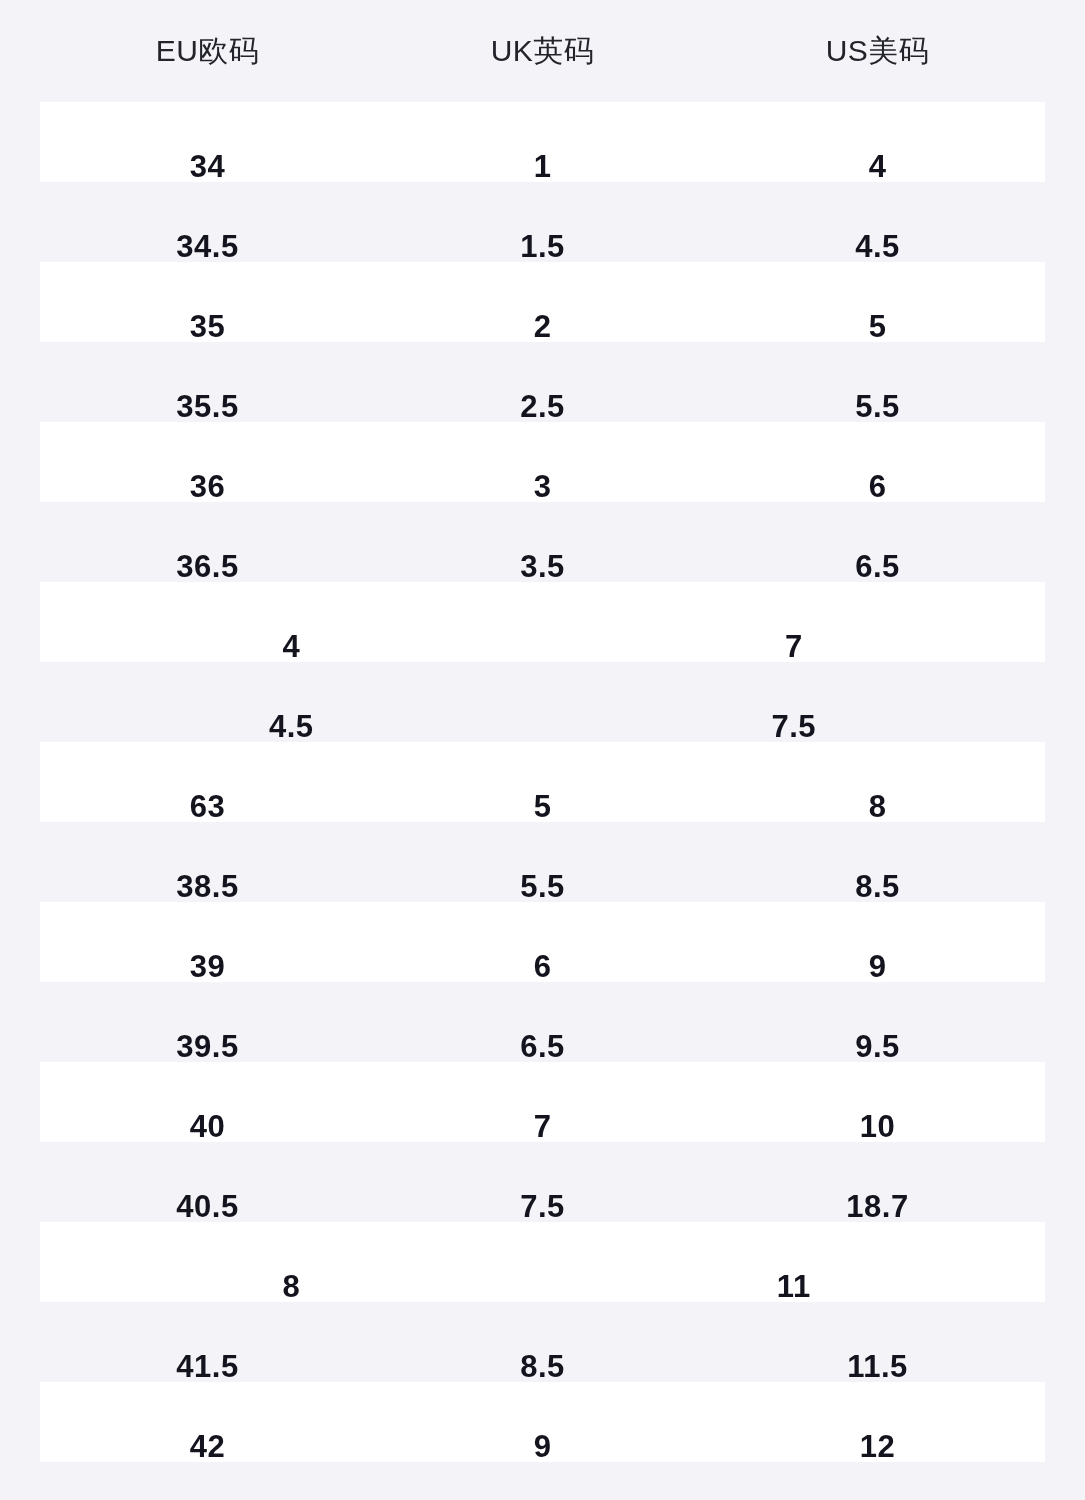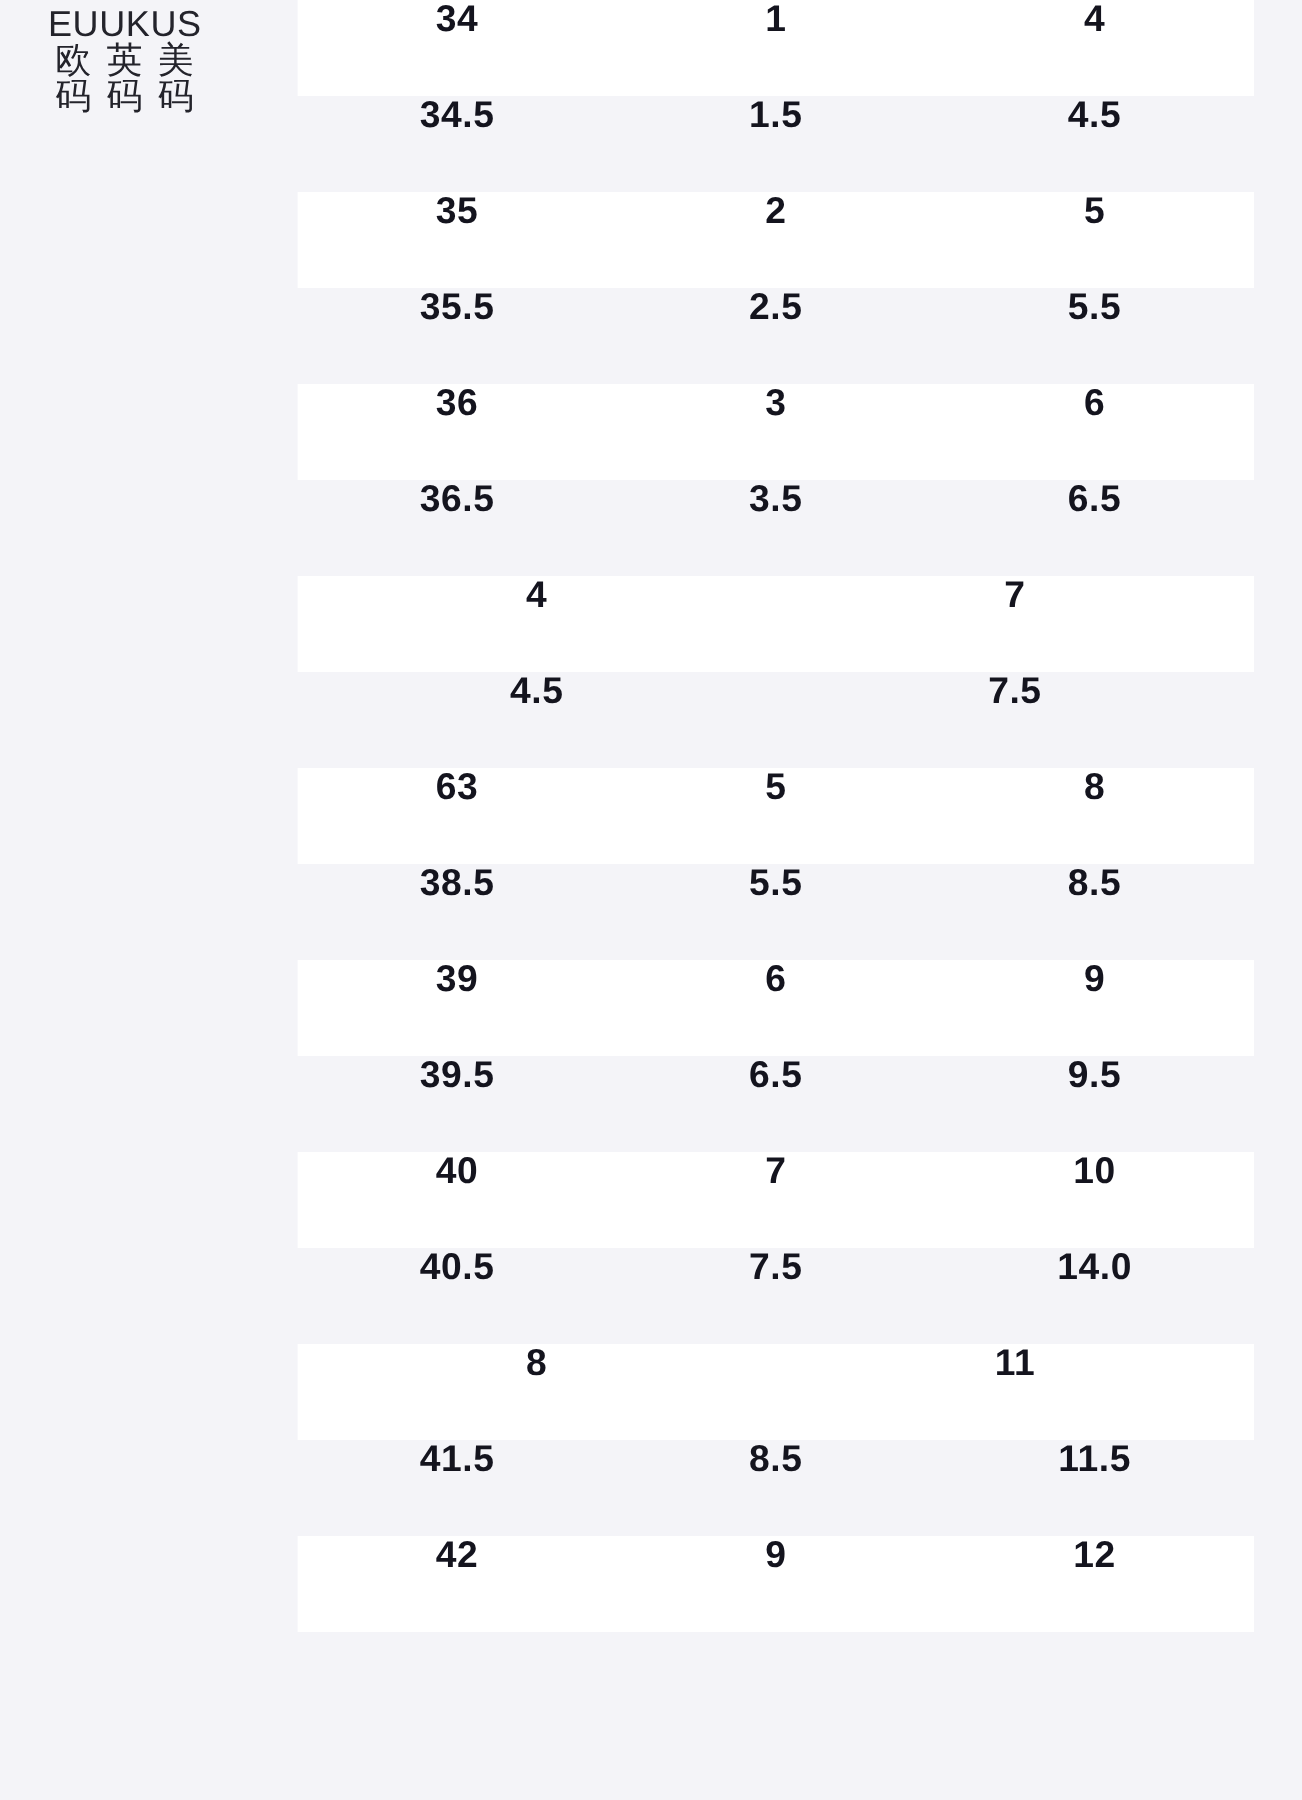--- a/index.html
+++ b/index.html
@@ -12,21 +12,21 @@
     background: #f4f4f8;
     font-family: "Liberation Sans", "DejaVu Sans", sans-serif;
     overflow: hidden;
   }
   .size-chart {
     width: 1085px;
     height: 1184px;
     box-sizing: border-box;
     background: #f4f4f8;
     display: flex;
-    flex-direction: row;
+    flex-direction: column;
   }
   
   .chart-header {
     height: 102px;
     flex: 0 0 102px;
     display: flex;
     align-items: center;
     background: #f4f4f8;
     padding: 0 40px;
     box-sizing: border-box;
@@ -43,21 +43,21 @@
   
   .chart-body {
     flex: 1 1 auto;
     background: #f4f4f8;
     padding: 0 40px;
     box-sizing: border-box;
   }
   .chart-row {
     height: 80px;
     display: flex;
-    align-items: flex-start;
+    align-items: flex-end;
     background: #f4f4f8;
   }
   .chart-row.odd {
     background: #ffffff;
   }
   .chart-row .cell {
     flex: 1 1 0;
     text-align: center;
     font-size: 31px;
     font-weight: 700;
@@ -137,21 +137,21 @@
         <div class="cell">9.5</div>
       </div>
       <div class="chart-row odd">
         <div class="cell">40</div>
         <div class="cell">7</div>
         <div class="cell">10</div>
       </div>
       <div class="chart-row">
         <div class="cell">40.5</div>
         <div class="cell">7.5</div>
-        <div class="cell">14.0</div>
+        <div class="cell">18.7</div>
       </div>
       <div class="chart-row odd">
         <div class="cell">8</div>
         <div class="cell">11</div>
       </div>
       <div class="chart-row">
         <div class="cell">41.5</div>
         <div class="cell">8.5</div>
         <div class="cell">11.5</div>
       </div>

